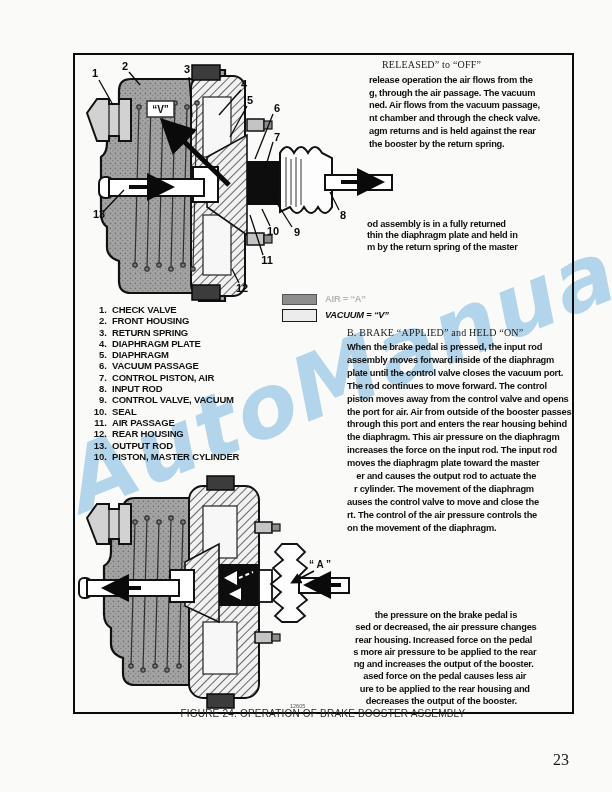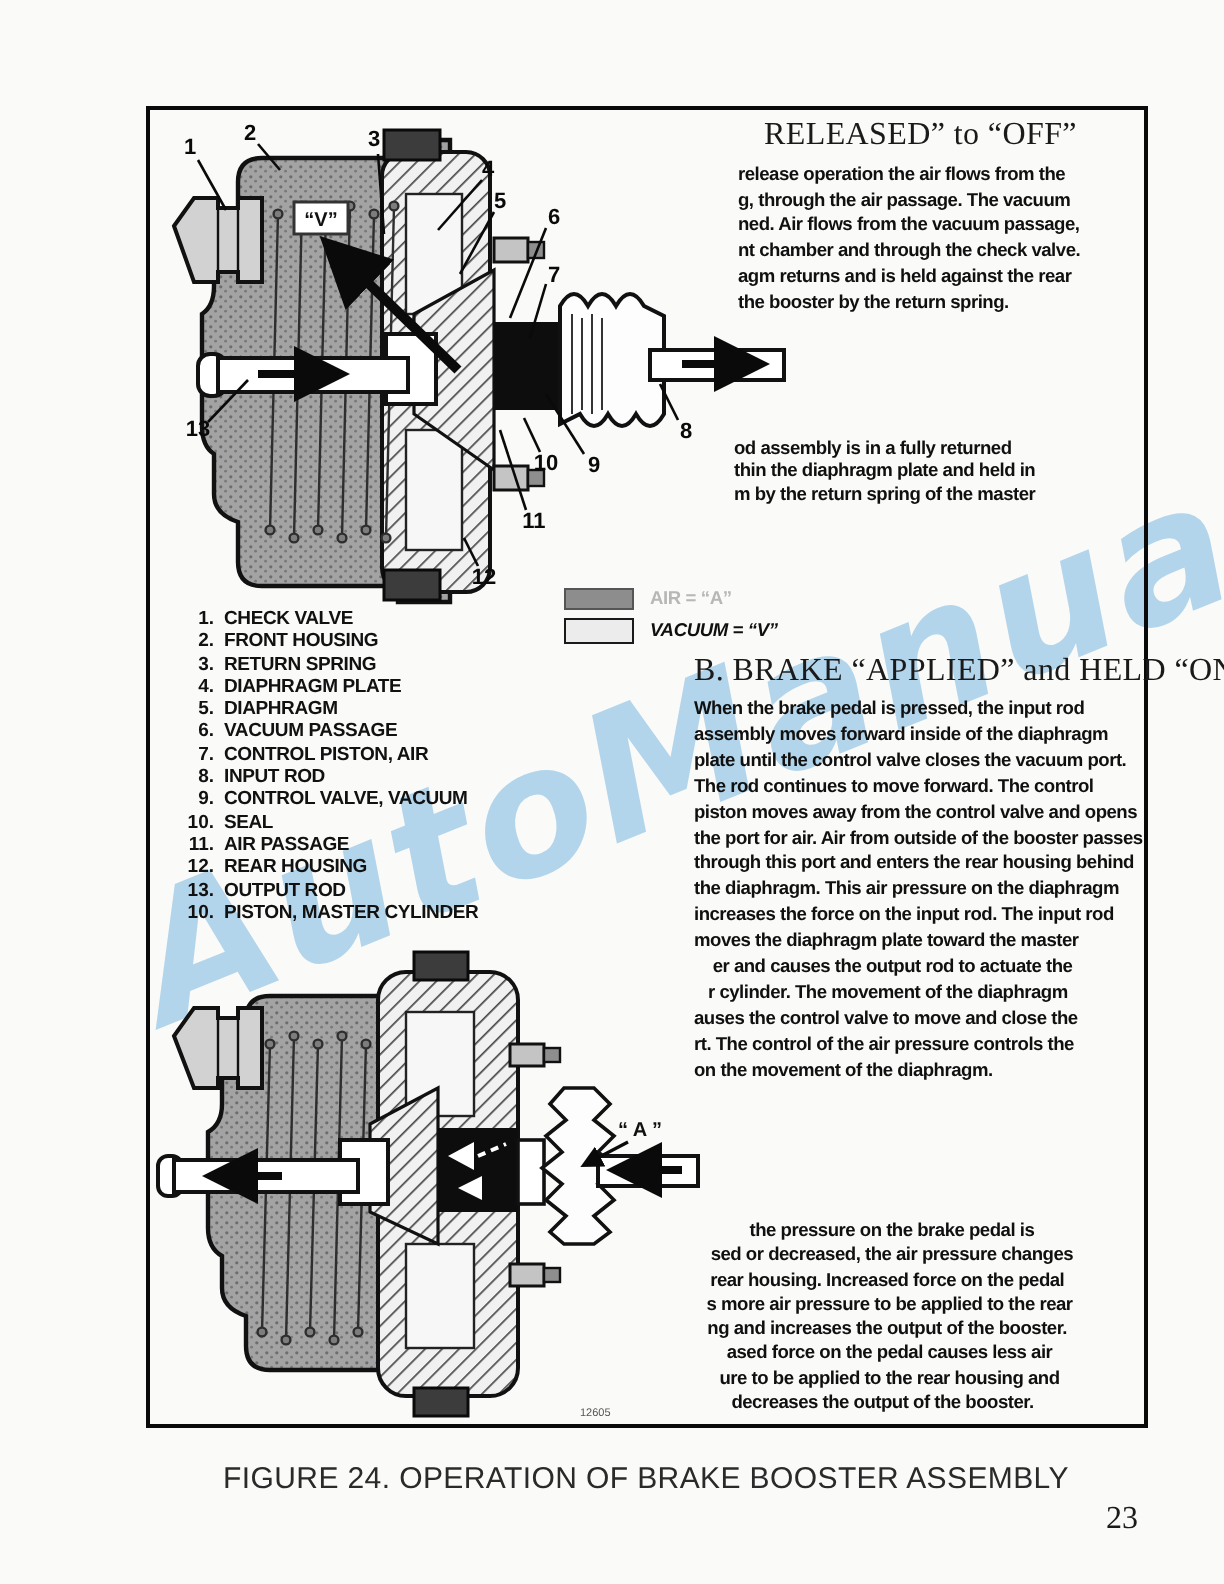--- a/index.html
+++ b/index.html
@@ -5,21 +5,21 @@
   html,body{margin:0;padding:0;background:#e8e8e8;}
   .page{position:relative;width:612px;height:792px;background:#fafaf8;margin:0 auto;
         font-family:"Liberation Sans",sans-serif;color:#111;overflow:hidden;}
   .watermark{position:absolute;left:52px;top:332px;width:540px;text-align:center;
         font-family:"DejaVu Sans",sans-serif;font-weight:bold;font-style:italic;
         font-size:88px;letter-spacing:2px;color:#a6cfe9;opacity:.85;
         transform:rotate(-22deg);transform-origin:center;z-index:1;pointer-events:none;}
   .figure-box{position:absolute;left:73px;top:53px;width:497px;height:657px;
         border:2.5px solid #0a0a0a;z-index:2;}
   .abs{position:absolute;}
-  .serif-head{font-family:"Liberation Serif",serif;font-size:16px;color:#1a1a1a;
+  .serif-head{font-family:"Liberation Serif",serif;font-size:10px;color:#1a1a1a;
         letter-spacing:.2px;white-space:pre;}
   .body-text{font-size:9.3px;font-weight:bold;line-height:12.7px;letter-spacing:-0.25px;
         white-space:pre;color:#101010;}
   .text-a{left:294px;top:4px;}
   .text-a .serif-head{padding-left:13px;margin-bottom:4px;}
   .text-a2{left:292px;top:164px;line-height:11.3px;}
   .legend{left:187px;top:238px;}
   .legend-row{display:flex;align-items:center;margin-bottom:4px;height:12px;padding-left:20px;}
   .legend-swatch{width:33px;height:9px;border:1.5px solid #333;margin-right:8px;}
   .swatch-air{background:#8d8d8d;border-color:#555;}
@@ -28,22 +28,22 @@
   .label-air{color:#b7b7b7;}
   .label-vac{color:#101010;font-style:italic;}
   .parts{left:14px;top:249px;}
   .parts-row{display:flex;height:11.3px;align-items:baseline;}
   .parts-num{width:18px;text-align:right;font-size:9.5px;font-weight:bold;flex:none;}
   .parts-label{margin-left:5px;font-size:9.5px;font-weight:bold;letter-spacing:-0.2px;white-space:nowrap;}
   .text-b{left:272px;top:272px;}
   .text-b .serif-head{margin-bottom:3px;}
   .text-b .body-text{line-height:12.9px;}
   .text-c{left:271px;top:554px;line-height:12.3px;text-align:center;}
-  .caption{position:absolute;left:73px;top:731px;width:500px;text-align:center;
-        font-size:15px;color:#2a2a2a;letter-spacing:.2px;z-index:2;}
+  .caption{position:absolute;left:73px;top:708px;width:500px;text-align:center;
+        font-size:10px;color:#2a2a2a;letter-spacing:.2px;z-index:2;}
   .pageno{position:absolute;left:553px;top:751px;font-family:"Liberation Serif",serif;
         font-weight:normal;font-size:16px;color:#1a1a1a;z-index:2;}
   svg{position:absolute;overflow:visible;}
   svg text{font-family:"Liberation Sans",sans-serif;}
   .co{font-size:11px;font-weight:bold;fill:#0a0a0a;}
   .lead{stroke:#0a0a0a;stroke-width:1.3;}
 </style>
 </head>
 <body>
 

